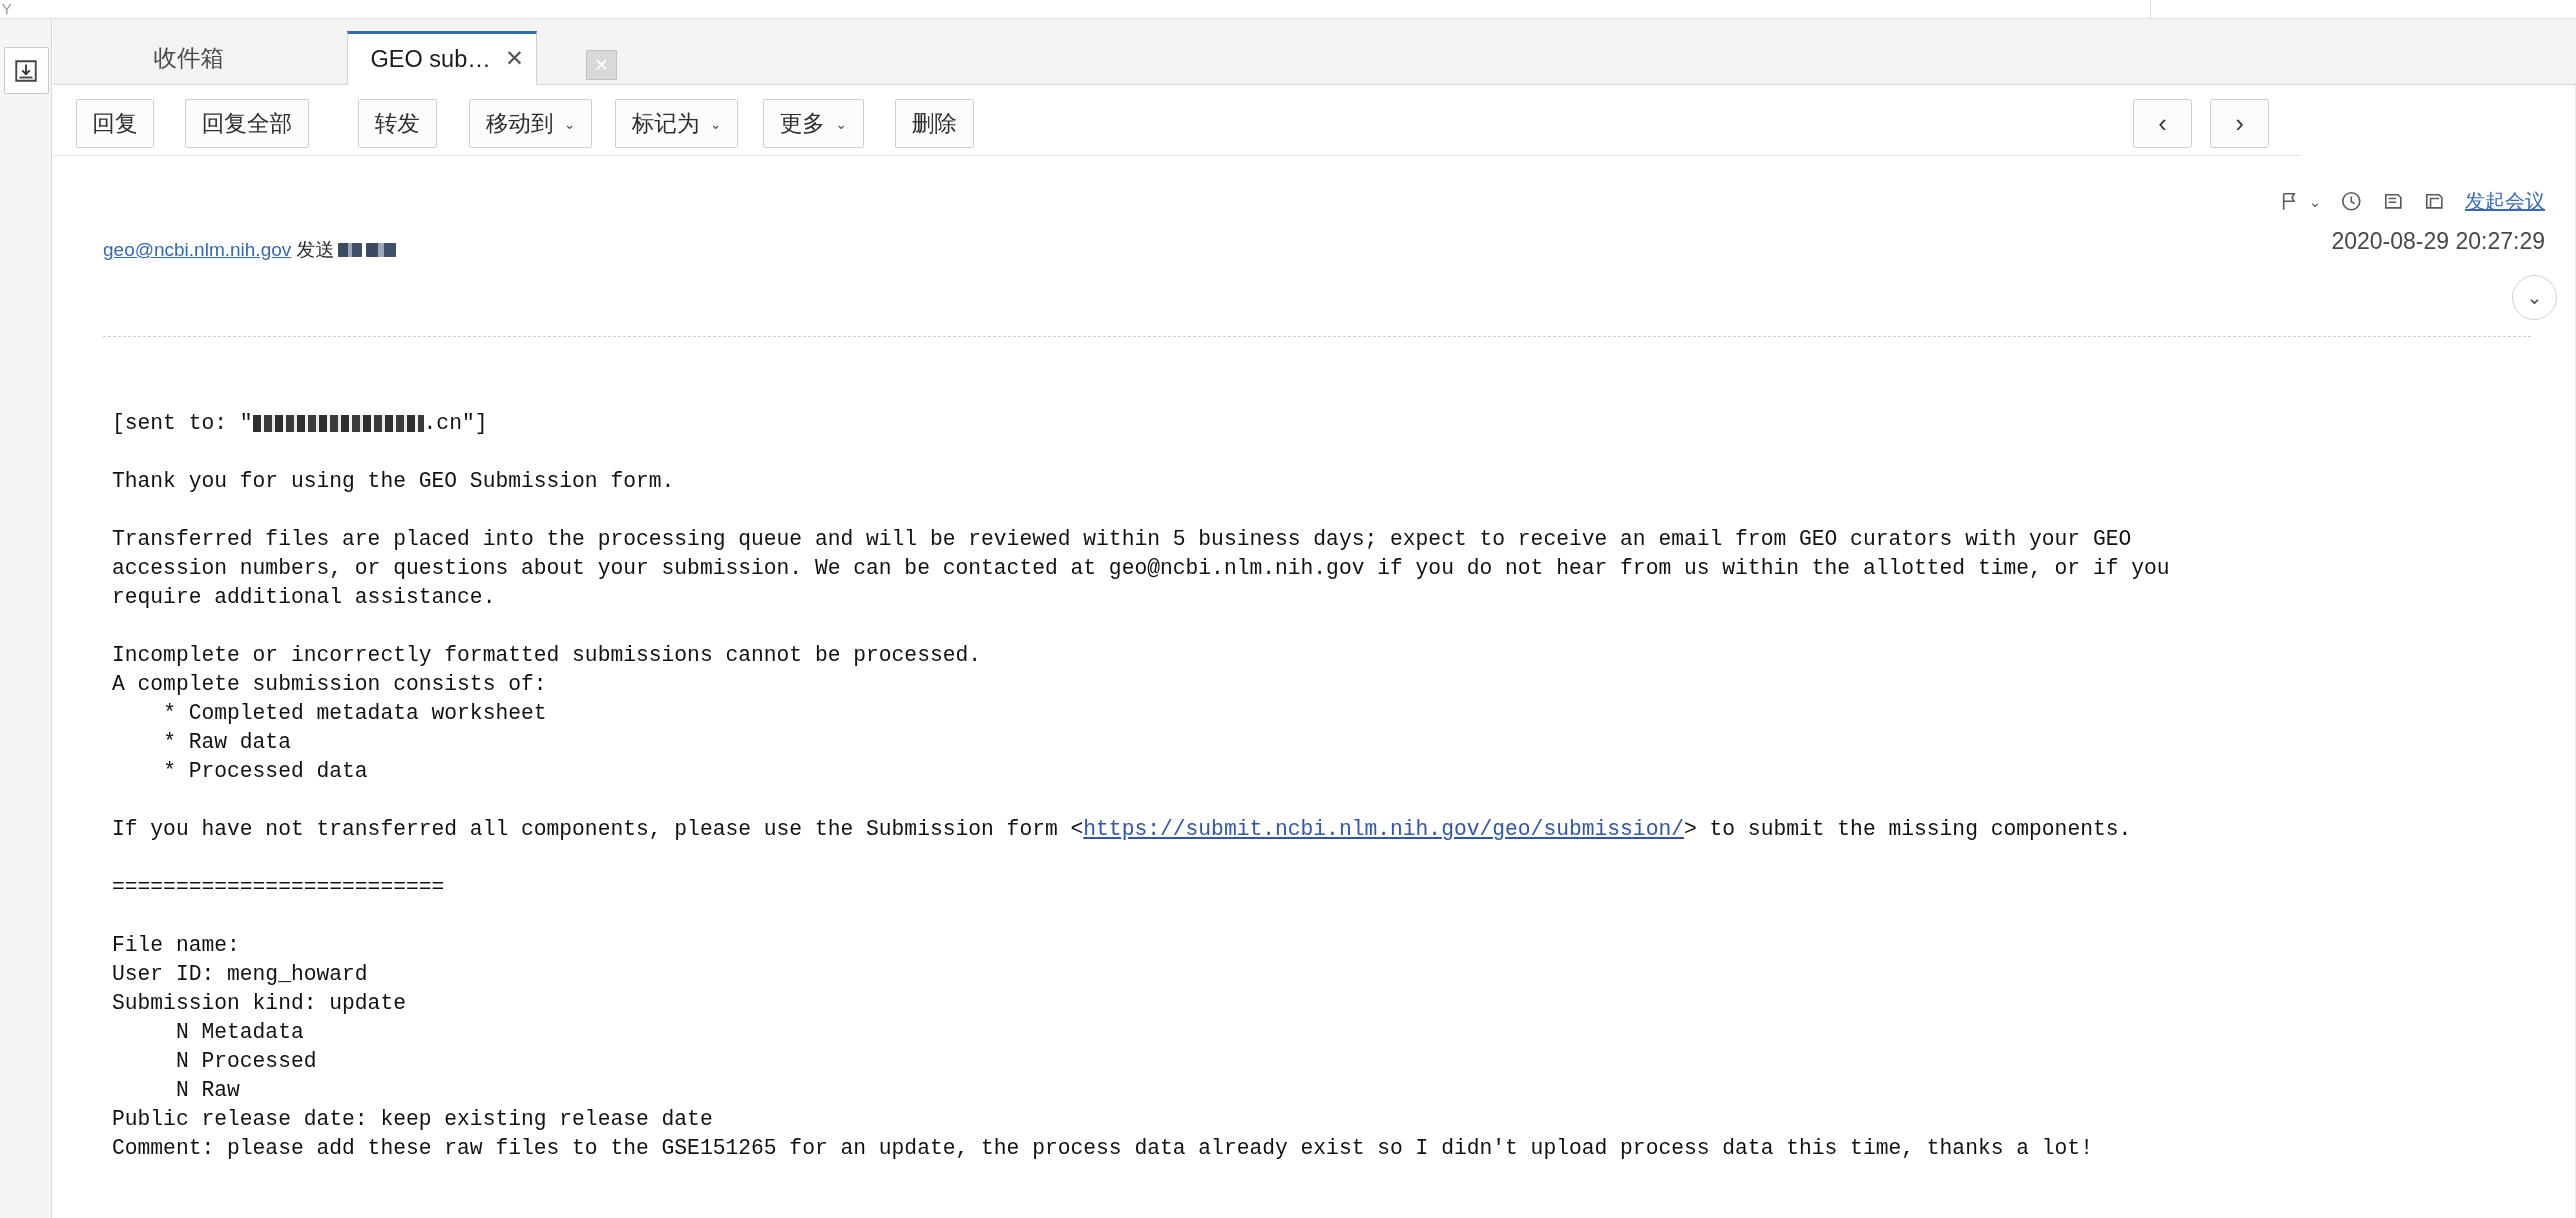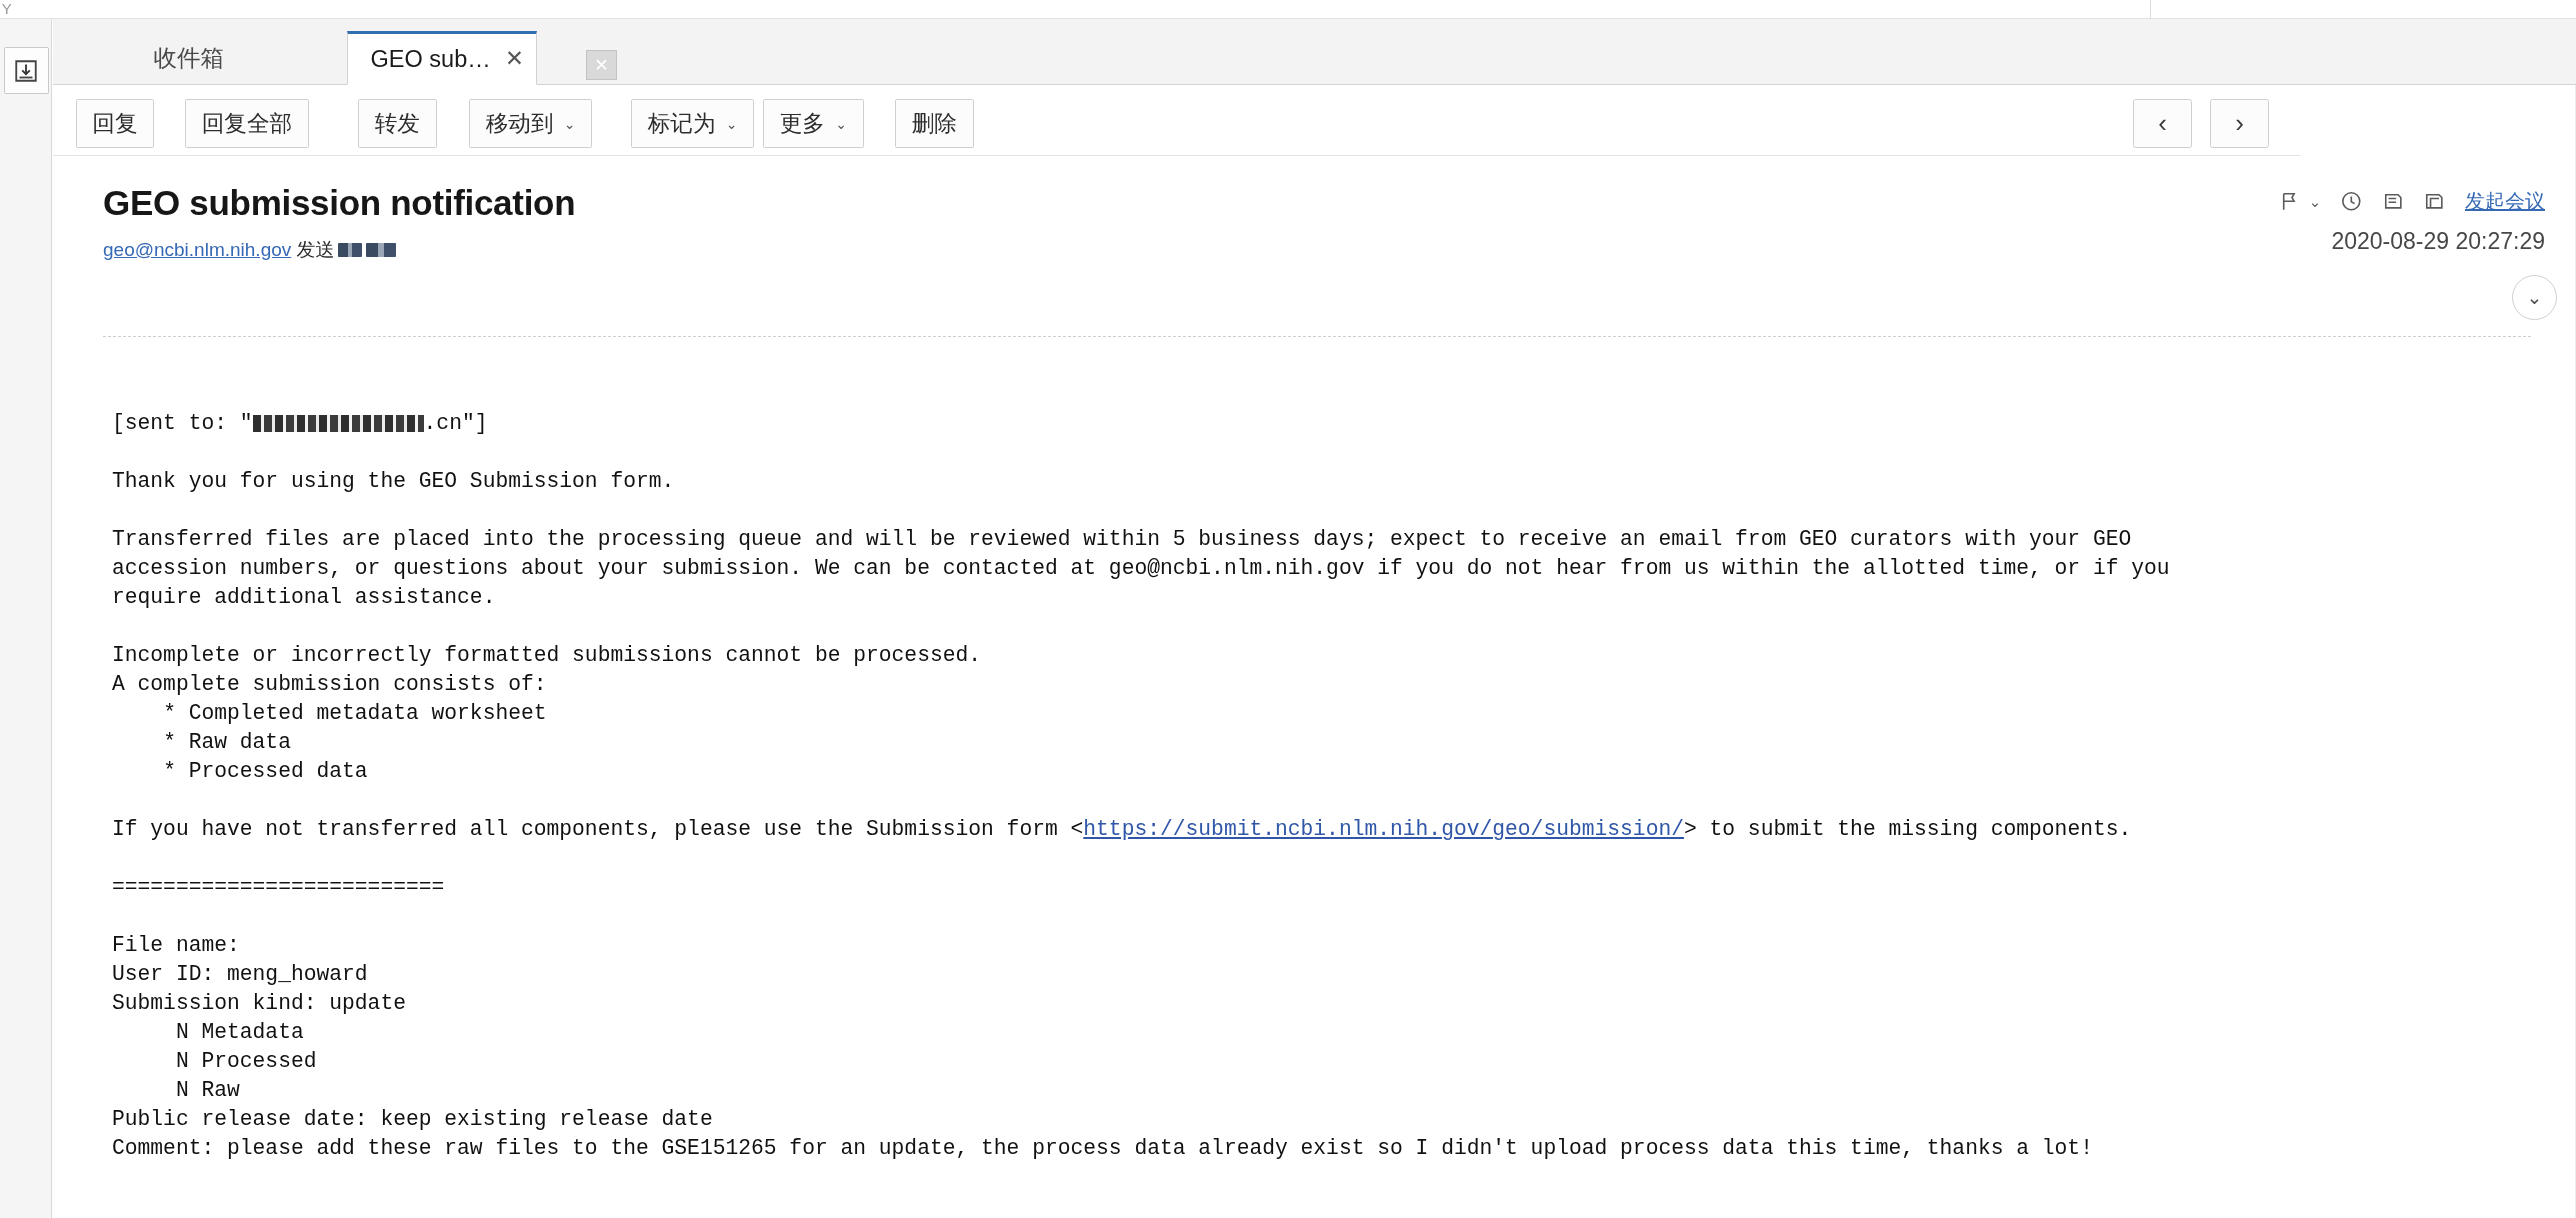--- a/index.html
+++ b/index.html
@@ -267,21 +267,21 @@
     <div class="tb-btn" style="left:132px;">
         <span>回复全部</span>
       </div>
     <div class="tb-btn" style="left:305px;">
         <span>转发</span>
       </div>
     <div class="tb-btn" style="left:416px;">
       <span>移动到</span>
       <span class="caret">⌄</span>
     </div>
-    <div class="tb-btn" style="left:578px;">
+    <div class="tb-btn" style="left:562px;">
       <span>标记为</span>
       <span class="caret">⌄</span>
     </div>
     <div class="tb-btn" style="left:710px;">
       <span>更多</span>
       <span class="caret">⌄</span>
     </div>
     <div class="tb-btn" style="left:842px;">
         <span>删除</span>
       </div>
@@ -289,21 +289,20 @@
     <div class="nav-btn" style="right:108px;">
       <span>‹</span>
     </div>
     <div class="nav-btn" style="right:31px;">
       <span>›</span>
     </div>
   </div>
 
   <div class="msg">
 
-    <div class="subject">GEO submission notification</div>
 
     <div class="from-line">
       <span class="from-addr">geo@ncbi.nlm.nih.gov</span>
       <span class="from-suffix">发送</span>
       <span class="redact" style="width:24.4px;"></span>
       <span class="redact" style="width:30px;"></span>
     </div>
 
     <div class="hdr-actions">
       <span class="hdr-ico">

